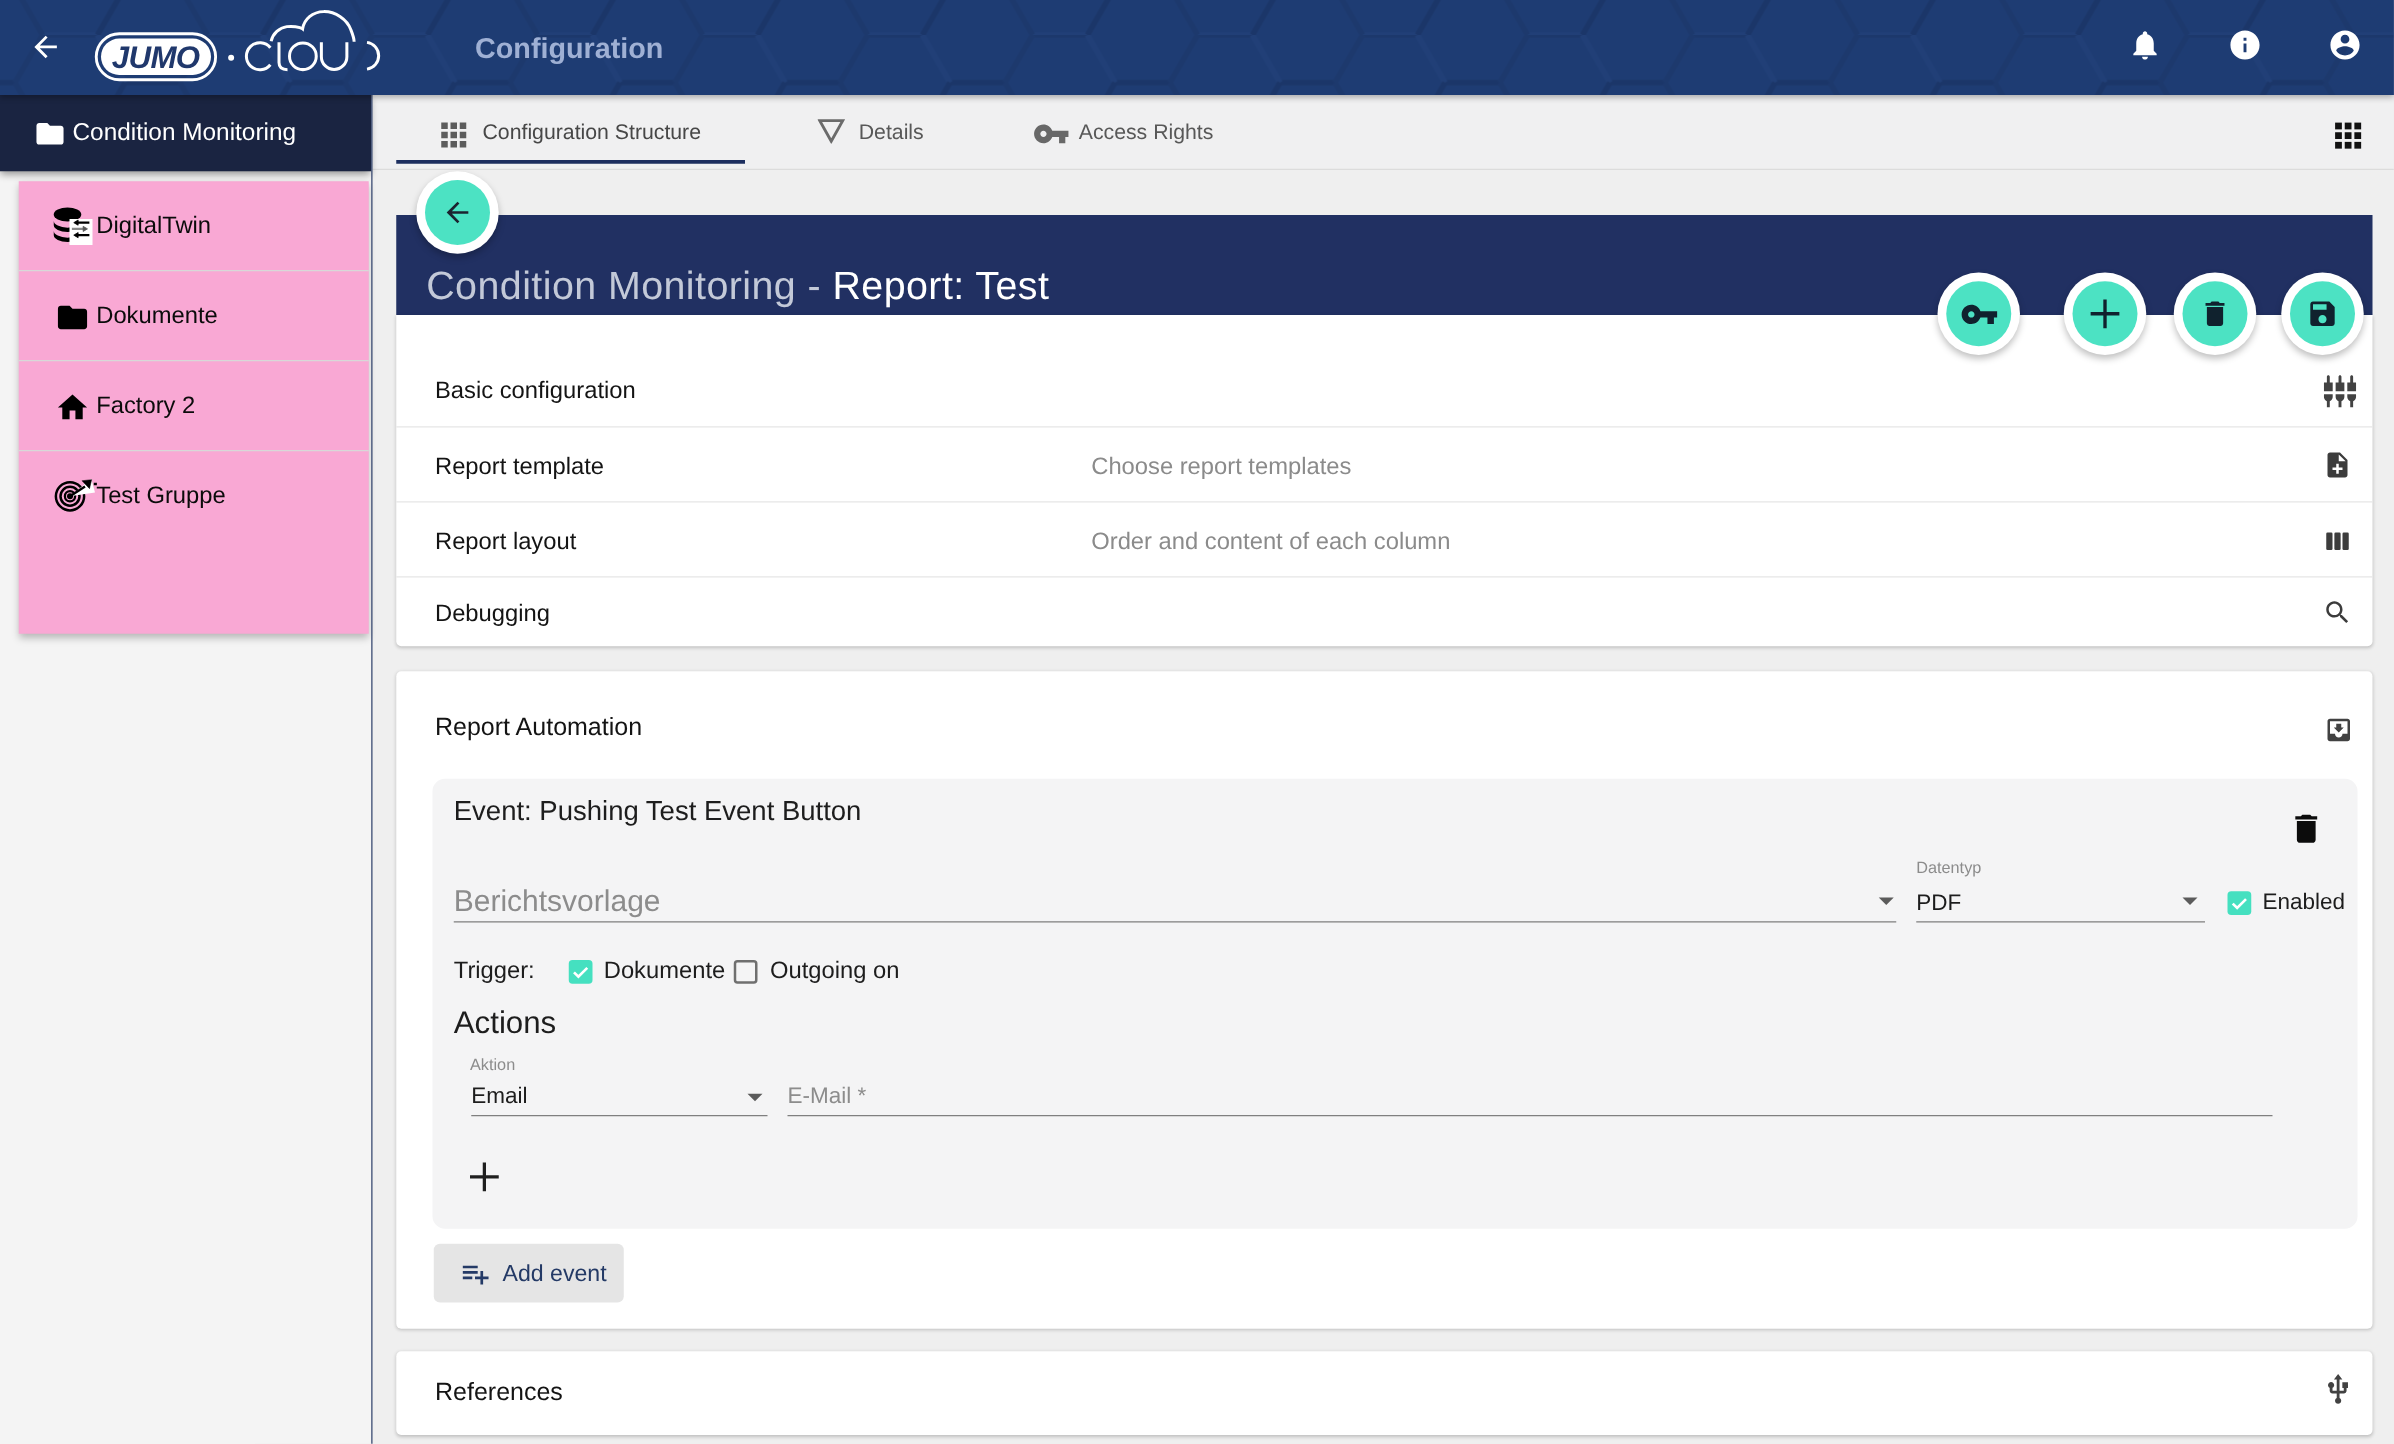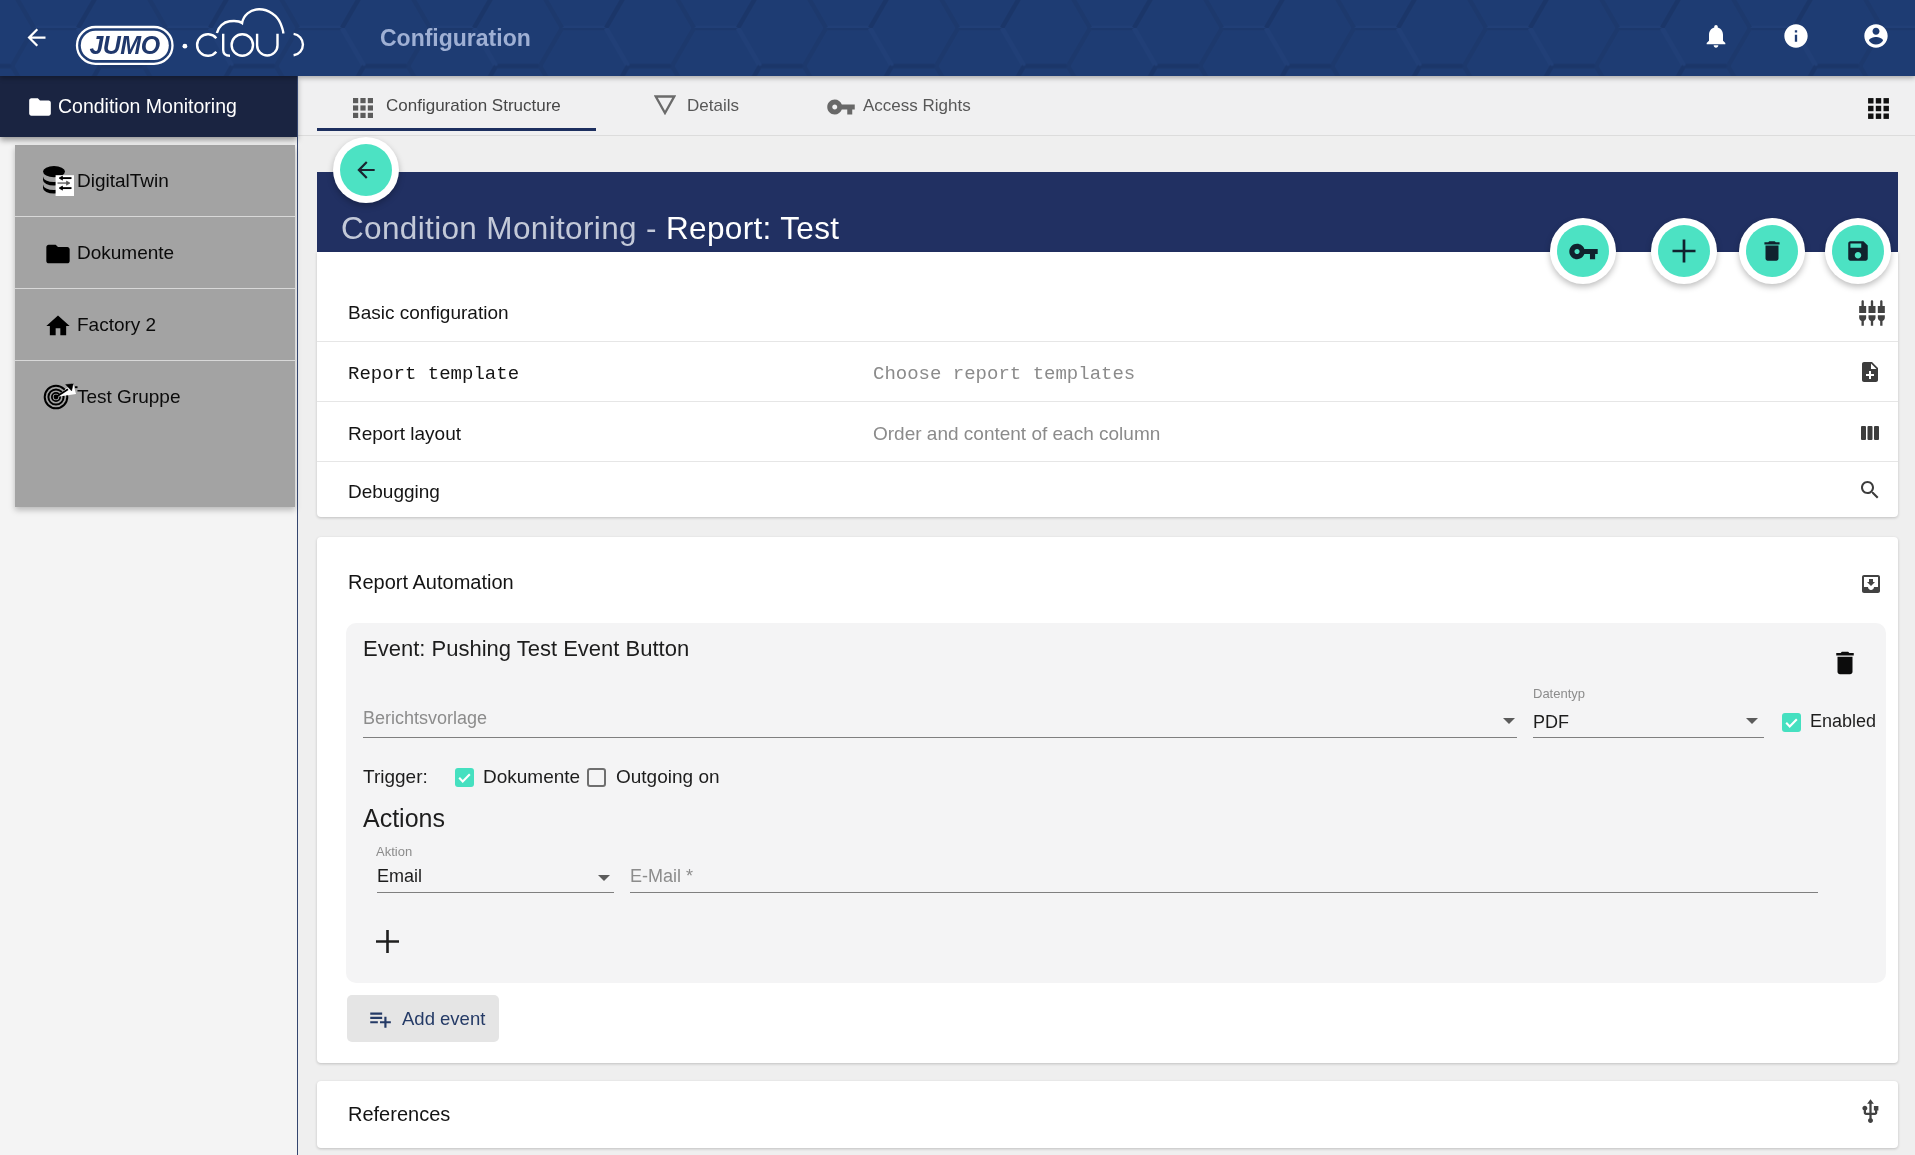--- a/index.html
+++ b/index.html
@@ -12,21 +12,21 @@
     background:#1e3c73; box-shadow:0 2px 5px rgba(0,0,0,.3); z-index:30; }
   .cfgtitle { position:absolute; left:380px; top:0; height:76px; line-height:76px;
     color:#9fb0d4; font-size:23px; font-weight:bold; }
 
   
   .sidebg { position:absolute; left:0; top:76px; width:297px; height:1079px; background:#f4f4f4; }
   .sidedivider { position:absolute; left:297px; top:76px; width:1px; height:1079px; background:#35466f; z-index:25;}
   .sideheader { position:absolute; left:0; top:76px; width:297px; height:61px; background:#1a2441;
     color:#fff; z-index:20; box-shadow:0 3px 6px rgba(0,0,0,.4);padding-left:28px; }
   .sideheader .txt { position:absolute; left:58px; top:0; line-height:61px; font-size:19.5px; }
-  .sidepanel { position:absolute; left:15px; top:145px; width:280px; height:362px; background:#a3a3a3;
+  .sidepanel { position:absolute; left:15px; top:145px; width:280px; height:362px; background:#f9a8d4;
     z-index:10; box-shadow:0 3px 6px rgba(0,0,0,.25); }
   .sitem { position:relative; height:72px; border-bottom:1px solid #d8d8d8; }
   .sitem:last-child { border-bottom:none; }
   .sitem .txt { position:absolute; left:62px; top:0; line-height:72px; font-size:19px; color:#0b0b0b; }
   .sitem svg { position:absolute; left:29px; top:23px; }
 
   
   .tabbar { position:absolute; left:298px; top:76px; width:1617px; height:60px; background:#f0f0f1;
     border-bottom:1px solid #dcdcdc; }
   .tabtxt { position:absolute; top:76px; height:60px; line-height:60px; font-size:17px; color:#4e4e4e; }
@@ -270,21 +270,21 @@
 </div>
 
 <div class="card" style="top:252px;height:265px;">
   <div class="row" style="height:90px;">
     <div class="ltxt" style="top:50px;">Basic configuration</div>
     <svg class="ricon" style="top:47px;left:1541px;" width="28" height="28" viewBox="0 0 24 24">
       <path fill="#424242" d="M5 2c0-.55-.45-1-1-1s-1 .45-1 1v4H1v6h6V6H5V2zm4 14c0 1.3.84 2.4 2 2.82V23h2v-4.18c1.16-.41 2-1.51 2-2.82v-2H9v2zm-8 0c0 1.3.84 2.4 2 2.82V23h2v-4.18C6.16 18.4 7 17.3 7 16v-2H1v2zM13 2c0-.55-.45-1-1-1s-1 .45-1 1v4h-2v6h6V6h-2V2zm8 0c0-.55-.45-1-1-1s-1 .45-1 1v4h-2v6h6V6h-2V2zm-4 14c0 1.3.84 2.4 2 2.82V23h2v-4.18c1.16-.41 2-1.51 2-2.82v-2h-6v2z"></path>
     </svg>
     <div class="rowline" style="bottom:0;"></div>
   </div>
-  <div class="row" style="height:60px;font-family:Liberation Mono, monospace;">
+  <div class="row" style="height:60px;">
     <div class="ltxt" style="top:21px;">Report template</div>
     <div class="mtxt" style="top:21px;">Choose report templates</div>
     <svg class="ricon" style="top:18px;" width="24" height="24" viewBox="0 0 24 24">
       <path fill="#3c3c3c" d="M14 2H6c-1.1 0-1.99.9-1.99 2L4 20c0 1.1.89 2 1.99 2H18c1.1 0 2-.9 2-2V8l-6-6zm2 14h-3v3h-2v-3H8v-2h3v-3h2v3h3v2zm-3-7V3.5L18.5 9H13z"></path>
     </svg>
     <div class="rowline" style="bottom:0;"></div>
   </div>
   <div class="row" style="height:60px;">
     <div class="ltxt" style="top:21px;">Report layout</div>
     <div class="mtxt" style="top:21px;">Order and content of each column</div>
@@ -310,21 +310,21 @@
   <svg class="ricon" style="top:35px;left:1542px;" width="24" height="24" viewBox="0 0 24 24">
     <path fill="#424242" d="M19 3H4.99c-1.11 0-1.98.9-1.98 2L3 19c0 1.1.88 2 1.99 2H19c1.1 0 2-.9 2-2V5c0-1.1-.9-2-2-2zm0 12h-4c0 1.66-1.35 3-3 3s-3-1.34-3-3H4.99V5H19v10zm-3-5h-2V7h-4v3H8l4 4 4-4z"></path>
   </svg>
 
   <div class="innercard">
     <div class="abs" style="left:17px;top:13px;font-size:22px;color:#1d1d1d;">Event: Pushing Test Event Button</div>
     <svg class="abs" style="left:1484px;top:25px;" width="30" height="30" viewBox="0 0 24 24">
       <path fill="#0c0c0c" d="M6 19c0 1.1.9 2 2 2h8c1.1 0 2-.9 2-2V7H6v12zM19 4h-3.5l-1-1h-5l-1 1H5v2h14V4z"></path>
     </svg>
 
-    <div class="abs lbl" style="left:17px;top:85px;font-size:18px;">Berichtsvorlage</div>
+    <div class="abs lbl" style="left:17px;top:85px;font-size:24px;">Berichtsvorlage</div>
     <div class="selarrow" style="left:1157px;top:95px;"></div>
     <div class="fline" style="left:17px;top:114px;width:1154px;"></div>
 
     <div class="abs lbl" style="left:1187px;top:63px;font-size:13px;">Datentyp</div>
     <div class="abs" style="left:1187px;top:89px;font-size:18px;color:#1d1d1d;">PDF</div>
     <div class="selarrow" style="left:1400px;top:95px;"></div>
     <div class="fline" style="left:1187px;top:114px;width:231px;"></div>
 
     <div class="cb on" style="left:1436px;top:90px;">
       <svg width="17" height="17" viewBox="0 0 24 24">

